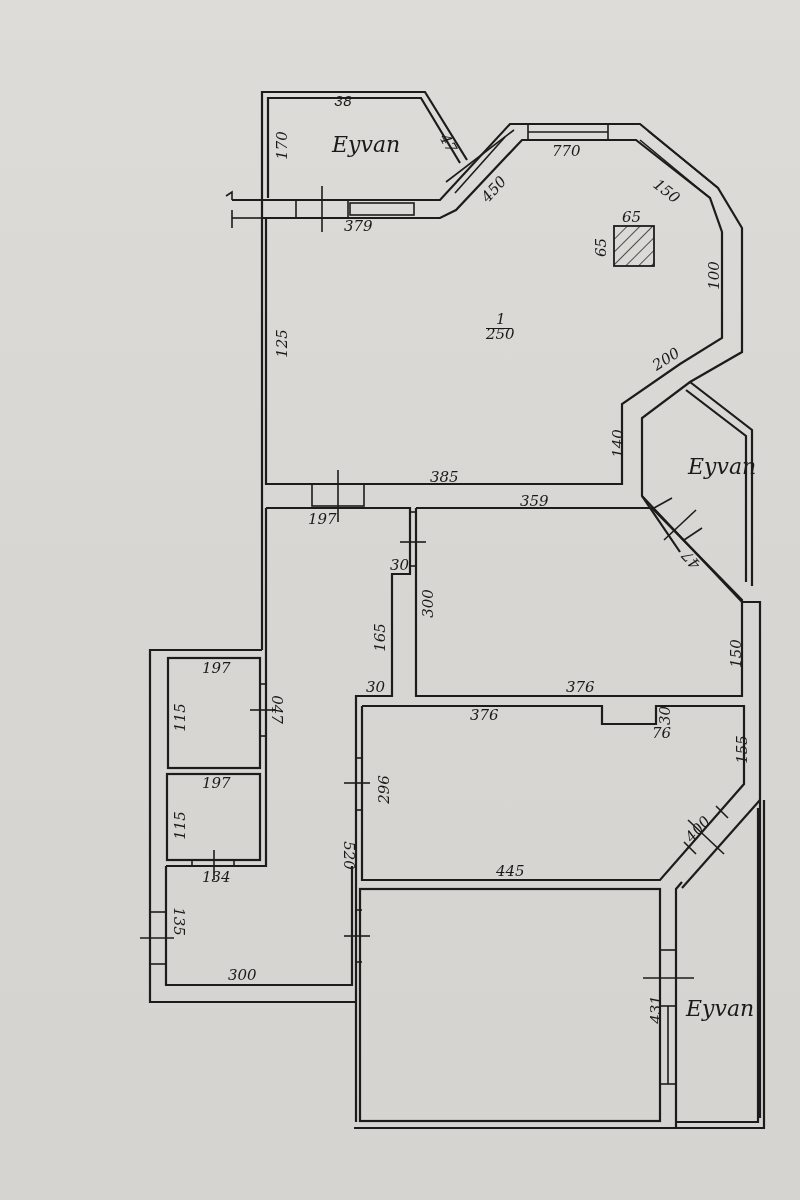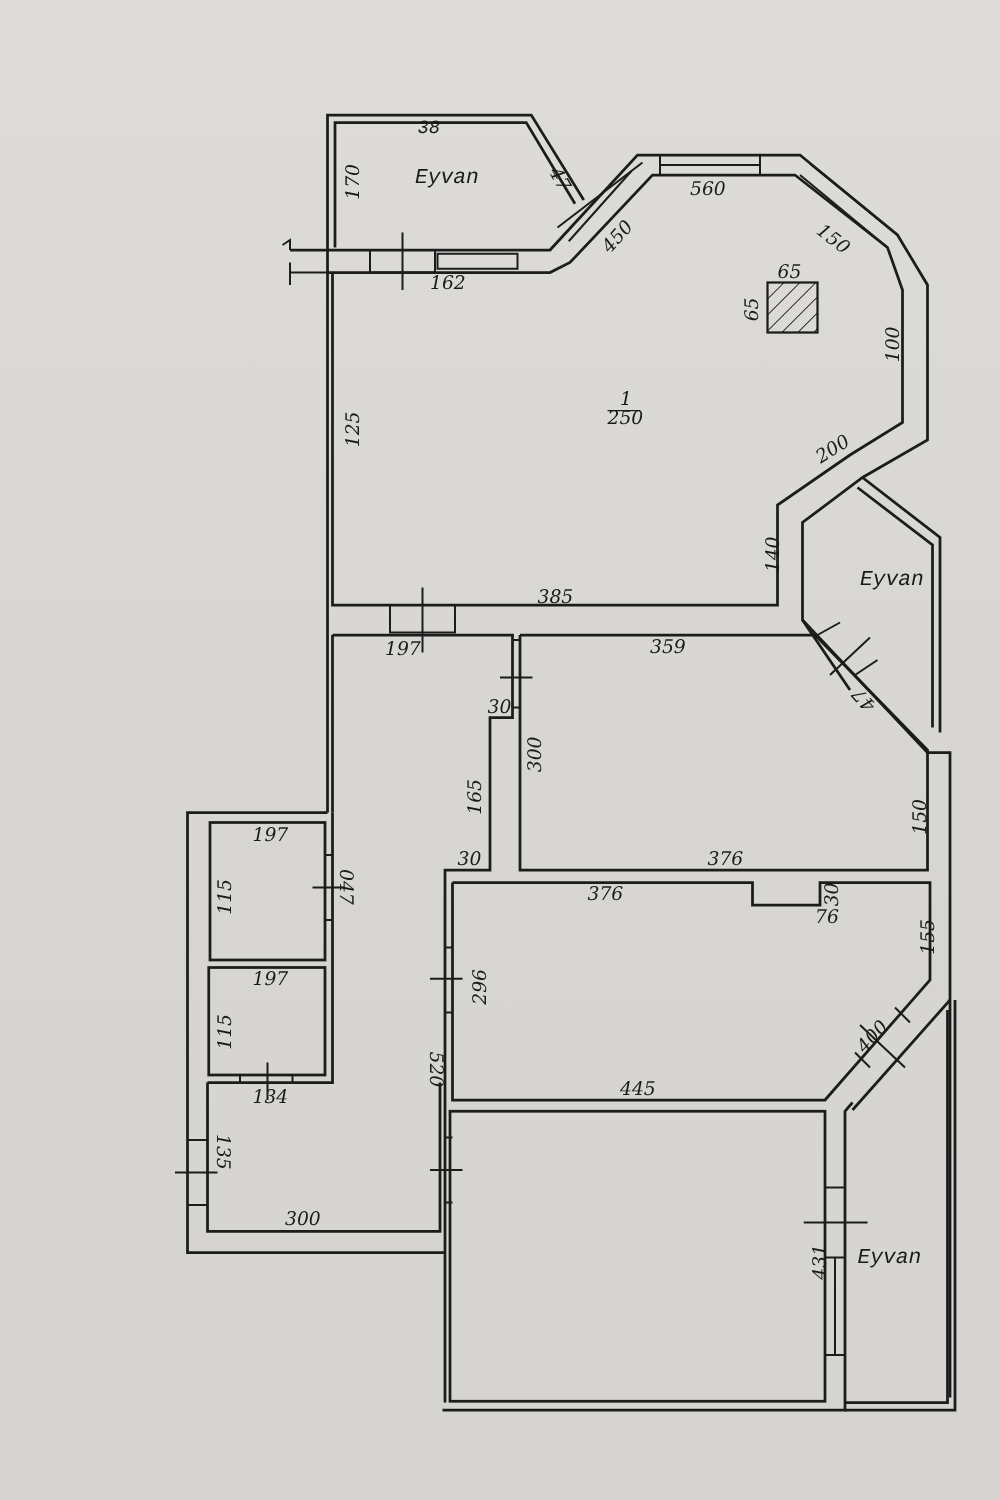--- a/index.html
+++ b/index.html
@@ -11,21 +11,21 @@
     }
     #stage { position: absolute; left: 0; top: 0; width: 800px; height: 1200px; }
     svg { position: absolute; left: 0; top: 0; }
     .wall { fill: none; stroke: #1c1c1c; stroke-width: 2.2; stroke-linejoin: miter; }
     .thin { fill: none; stroke: #1c1c1c; stroke-width: 1.6; }
     .dim {
       position: absolute; font-family: "DejaVu Serif", serif; font-style: italic;
       font-size: 15px; color: #1a1a1a; white-space: nowrap; line-height: 1;
       transform-origin: center center;
     }
-    .room-label { font-size: 17px; font-family: Liberation Mono, monospace; }
+    .room-label { font-size: 22px; }
   </style>
 </head>
 <body>
 
 <div id="stage">
 <svg width="800" height="1200" viewBox="0 0 800 1200">
   <defs>
     <pattern id="hatch" patternUnits="userSpaceOnUse" width="9" height="9" patternTransform="rotate(45)">
       <line x1="0" y1="0" x2="0" y2="9" stroke="#1c1c1c" stroke-width="1.5"></line>
     </pattern>
@@ -129,45 +129,45 @@
   <g>
     <polyline class="wall" points="676,1128 764,1128 764,800"></polyline>
     <polyline class="wall" points="676,1122 758,1122 758,808"></polyline>
   </g>
 </svg>
 
 <span class="dim room-label" style="left:332px;top:134px;">Eyvan</span>
 <span class="dim" style="left:334px;top:95px;font-family:Liberation Mono, monospace;">38</span>
 <span class="dim" style="left:268px;top:138px;transform:rotate(-90deg);">170</span>
 <span class="dim" style="left:438px;top:136px;transform:rotate(60deg);">47</span>
-<span class="dim" style="left:344px;top:219px;">162</span>
+<span class="dim" style="left:344px;top:219px;">379</span>
 
 <span class="dim" style="left:480px;top:182px;transform:rotate(-48deg);">450</span>
-<span class="dim" style="left:552px;top:144px;">560</span>
+<span class="dim" style="left:552px;top:144px;">770</span>
 <span class="dim" style="left:652px;top:184px;transform:rotate(38deg);">150</span>
 <span class="dim" style="left:700px;top:268px;transform:rotate(-90deg);">100</span>
 <span class="dim" style="left:652px;top:352px;transform:rotate(-32deg);">200</span>
 <span class="dim" style="left:604px;top:436px;transform:rotate(-90deg);">140</span>
 <span class="dim" style="left:268px;top:336px;transform:rotate(-90deg);">125</span>
 <span class="dim" style="left:430px;top:470px;text-align:center;">385</span>
 <span class="dim" style="left:496px;top:312px;">1</span>
 <div style="position:absolute;left:486px;top:328px;width:26px;height:1px;background:#1c1c1c;"></div>
 <span class="dim" style="left:486px;top:327px;">250</span>
 <span class="dim" style="left:622px;top:210px;">65</span>
 <span class="dim" style="left:592px;top:240px;transform:rotate(-90deg);">65</span>
 
 <span class="dim room-label" style="left:688px;top:456px;">Eyvan</span>
 <span class="dim" style="left:682px;top:552px;transform:rotate(228deg);">47</span>
 
 <span class="dim" style="left:308px;top:512px;">197</span>
 <span class="dim" style="left:390px;top:558px;">30</span>
 <span class="dim" style="left:366px;top:630px;transform:rotate(-90deg);">165</span>
 <span class="dim" style="left:366px;top:680px;">30</span>
 
-<span class="dim" style="left:520px;top:510px;">359</span>
+<span class="dim" style="left:520px;top:494px;">359</span>
 <span class="dim" style="left:414px;top:596px;transform:rotate(-90deg);">300</span>
 <span class="dim" style="left:722px;top:646px;transform:rotate(-90deg);">150</span>
 <span class="dim" style="left:566px;top:680px;">376</span>
 
 <span class="dim" style="left:202px;top:661px;">197</span>
 <span class="dim" style="left:166px;top:710px;transform:rotate(-90deg);">115</span>
 <span class="dim" style="left:262px;top:702px;transform:rotate(90deg);">047</span>
 
 <span class="dim" style="left:202px;top:776px;">197</span>
 <span class="dim" style="left:166px;top:818px;transform:rotate(-90deg);">115</span>

